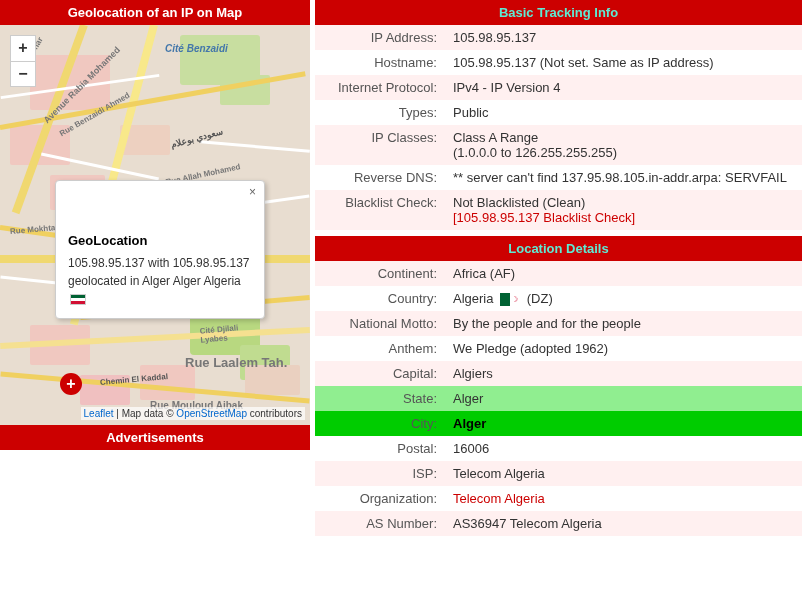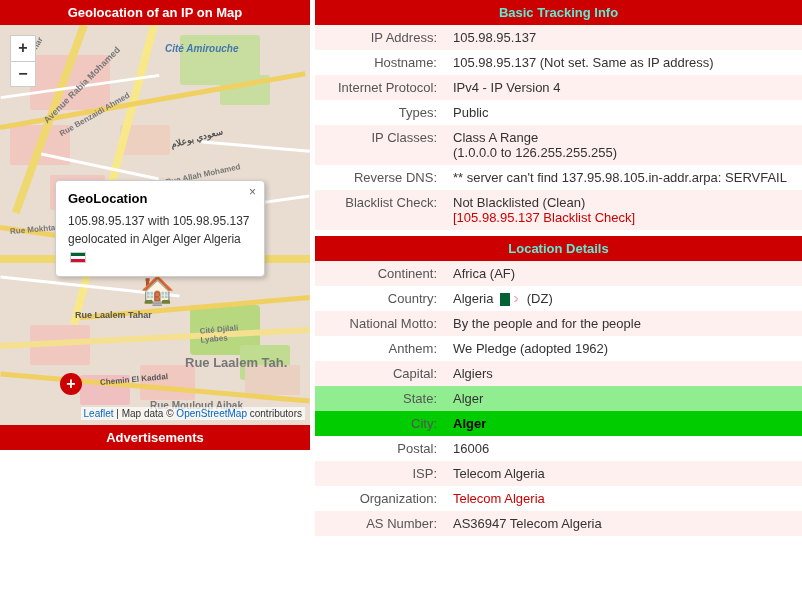--- a/index.html
+++ b/index.html
@@ -59,20 +59,21 @@
       border-radius: 4px;
       padding: 10px 12px;
       width: 210px;
       z-index: 20;
       box-shadow: 2px 2px 5px rgba(0,0,0,0.2);
     }
     .geo-popup-title {
       font-weight: bold;
       font-size: 13px;
       margin-bottom: 6px;
+      margin-top: 42px;
     }
     .geo-popup-close {
       position: absolute;
       top: 4px;
       right: 8px;
       cursor: pointer;
       color: #666;
       font-size: 12px;
     }
     .geo-popup-text {
@@ -234,21 +235,21 @@
       <div style="position:absolute;top:280px;left:80px;width:230px;height:5px;background:#f0d060;transform:rotate(-5deg);"></div>
       <div style="position:absolute;top:310px;left:0;width:310px;height:6px;background:#f5e090;transform:rotate(-3deg);"></div>
       <div style="position:absolute;top:360px;left:0;width:310px;height:5px;background:#f0d060;transform:rotate(5deg);"></div>
 
       <div style="position:absolute;top:60px;left:0;width:160px;height:3px;background:#fff;transform:rotate(-8deg);"></div>
       <div style="position:absolute;top:140px;left:40px;width:120px;height:3px;background:#fff;transform:rotate(12deg);"></div>
       <div style="position:absolute;top:260px;left:0;width:180px;height:3px;background:#fff;transform:rotate(6deg);"></div>
       <div style="position:absolute;top:180px;left:160px;width:150px;height:3px;background:#fff;transform:rotate(-8deg);"></div>
       <div style="position:absolute;top:120px;left:200px;width:110px;height:3px;background:#fff;transform:rotate(5deg);"></div>
 
-      <div class="map-label" style="top:18px;left:165px;font-style:italic;color:#4477aa;">Cité Amirouche</div>
+      <div class="map-label" style="top:18px;left:165px;font-style:italic;color:#4477aa;">Cité Benzaidi</div>
       <div class="map-label" style="top:55px;left:30px;font-size:9px;transform:rotate(-45deg);color:#777;">Avenue Rabia Mohamed</div>
       <div class="map-label" style="top:85px;left:55px;font-size:8px;transform:rotate(-30deg);color:#777;">Rue Benzaidi Ahmed</div>
       <div class="map-label" style="top:108px;left:170px;font-size:9px;transform:rotate(-15deg);color:#555;">سعودي بوعلام</div>
       <div class="map-label" style="top:145px;left:165px;font-size:8px;transform:rotate(-12deg);color:#777;">Rue Allah Mohamed</div>
       <div class="map-label" style="top:200px;left:10px;font-size:8px;transform:rotate(-5deg);color:#777;">Rue Mokhtar</div>
       <div class="map-label" style="top:285px;left:75px;font-size:9px;color:#555;">Rue Laalem Tahar</div>
       <div class="map-label" style="top:300px;left:200px;font-size:8px;transform:rotate(-5deg);color:#777;">Cité Djilali<br>Lyabes</div>
       <div class="map-label" style="top:330px;left:185px;font-size:13px;color:#777;">Rue Laalem Tah.</div>
       <div class="map-label" style="top:350px;left:100px;font-size:8px;transform:rotate(-5deg);color:#555;">Chemin El Kaddal</div>
       <div class="map-label" style="top:375px;left:150px;font-size:10px;color:#777;">Rue Mouloud Aibak</div>

